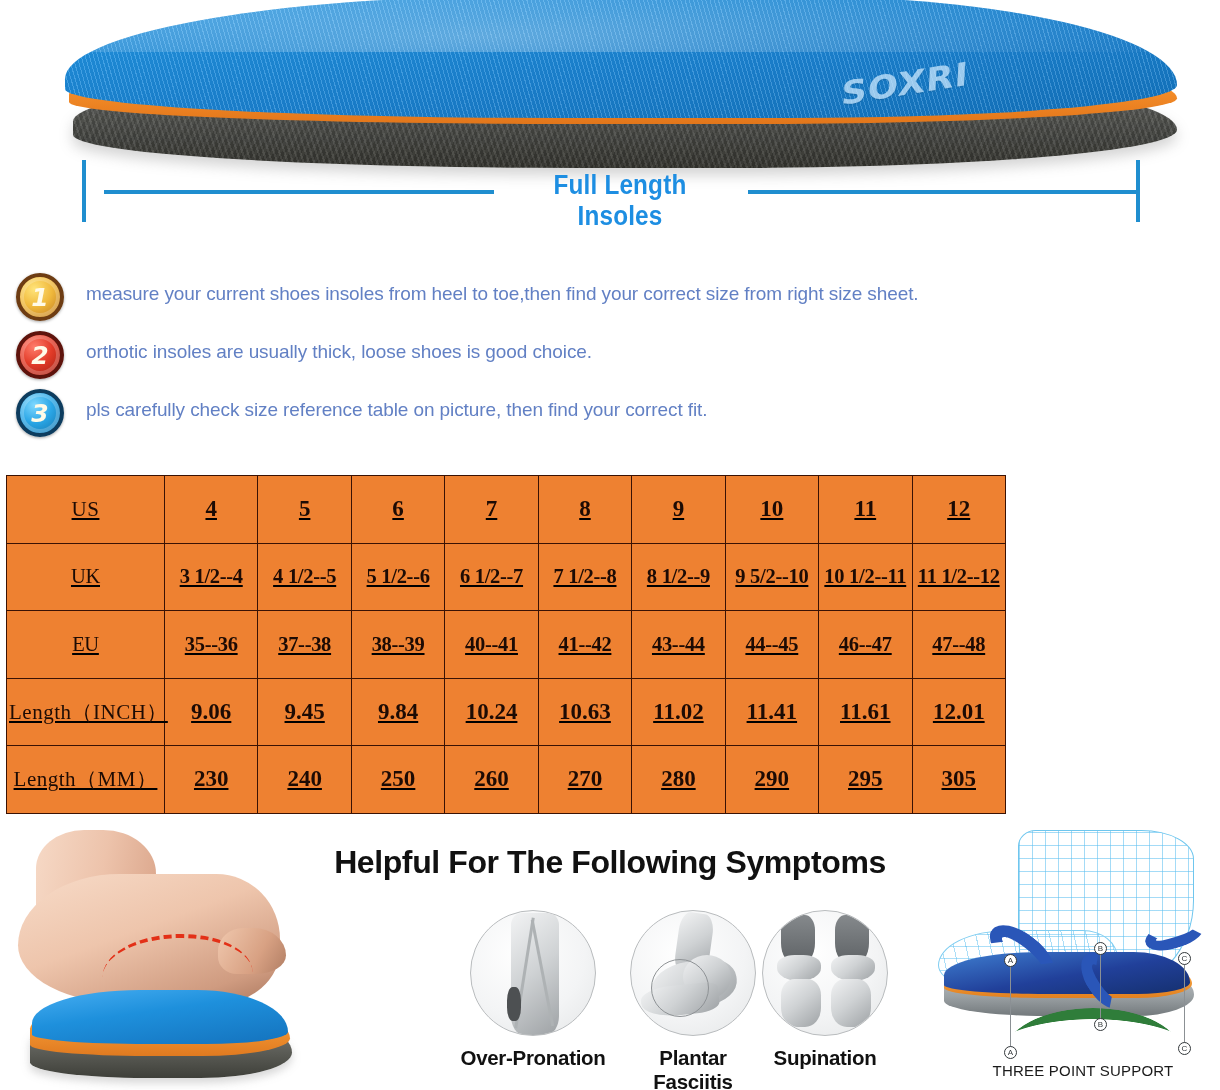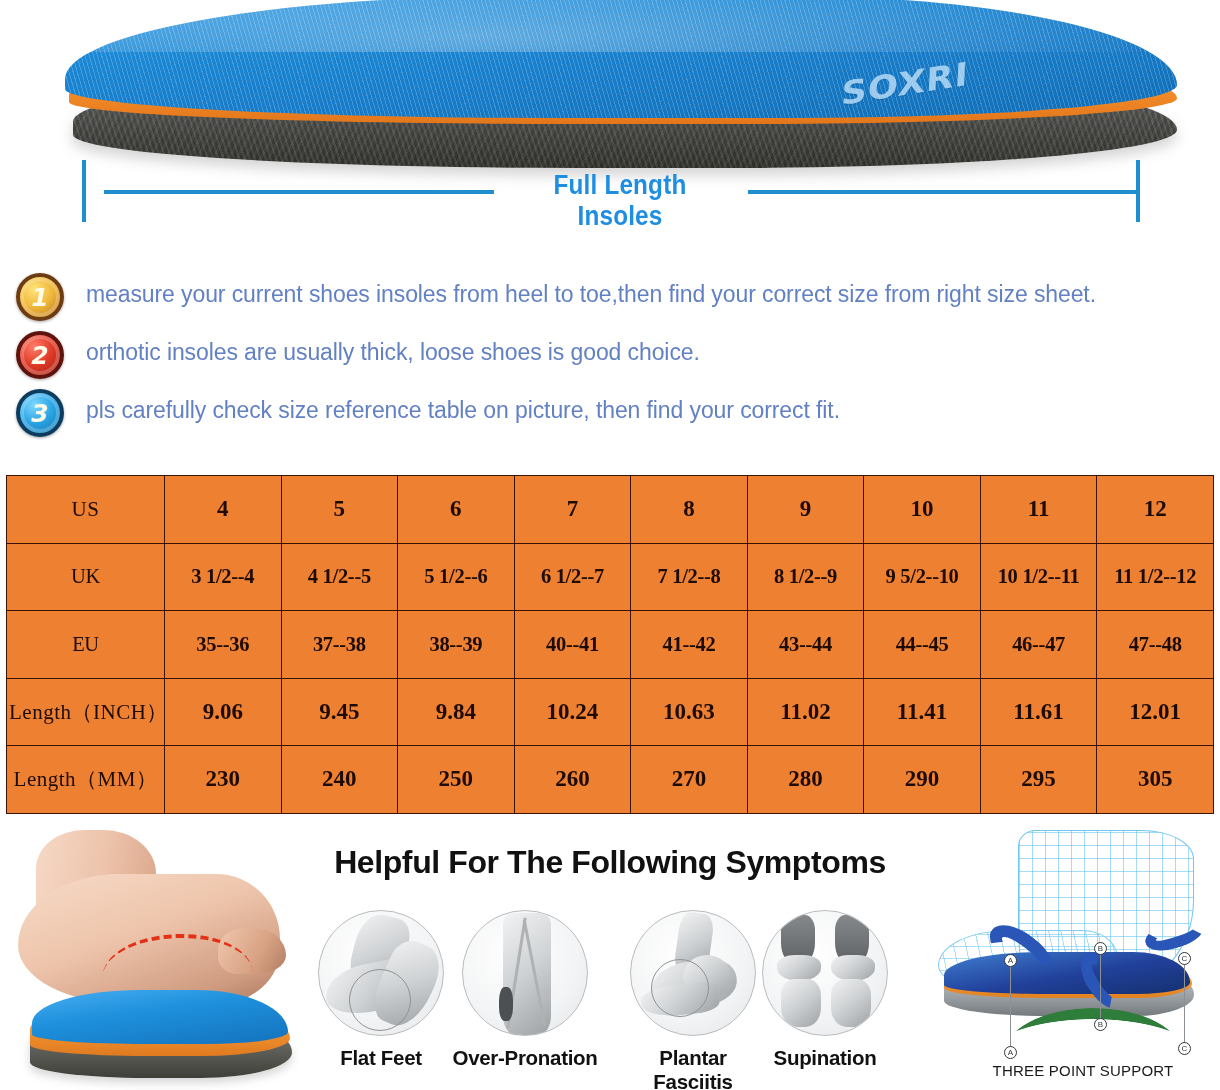--- a/index.html
+++ b/index.html
@@ -86,29 +86,30 @@
     display: flex; align-items: center; justify-content: center;
     font-family: "DejaVu Sans", sans-serif; font-weight: bold; font-size: 25px;
     color: #fffbe8; font-style: italic;
     box-shadow: inset 0 0 0 4px rgba(255,255,255,.22), 0 1px 3px rgba(0,0,0,.35);
   }
   .badge.b1 { background: radial-gradient(circle at 36% 30%, #ffe47a 0%, #f0b93c 46%, #b9731c 100%); border: 4px solid #6d3c13; }
   .badge.b2 { background: radial-gradient(circle at 36% 30%, #ff7d6b 0%, #e23b28 46%, #9c1c10 100%); border: 4px solid #5e130c; }
   .badge.b3 { background: radial-gradient(circle at 36% 30%, #7fd8ff 0%, #2aa6e6 46%, #1372a8 100%); border: 4px solid #0d3c5e; }
   .note-text {
     position: absolute; left: 78px; top: 10px; width: 1120px;
-    color: #6280c4; font-size: 23px; line-height: 34px;
+    color: #6280c4; font-size: 19px; line-height: 34px;
     font-family: "Liberation Sans", sans-serif; letter-spacing: -.1px;
   }
 
   
   .size-table {
-    position: absolute; left: 6px; top: 475px; width: 1208px; height: 338px;
+    position: absolute; left: 6px; top: 475px; width: 1000px; height: 338px;
     border-collapse: collapse; table-layout: fixed;
     background: #4c1d95;
+    text-decoration: underline;
   }
   .size-table td {
     border: 1.5px solid #3a1204;
     background: #ee8131;
     text-align: center; vertical-align: middle;
     color: #1d0b04;
     font-family: "Liberation Serif", serif;
     font-size: 23px; font-weight: bold;
     height: 67.5px; padding: 0 2px;
     white-space: nowrap;
@@ -178,21 +179,21 @@
     position: relative; margin: 0 auto; width: 126px; height: 126px; border-radius: 50%;
     border: 1.5px solid #b9bcbe;
     background: radial-gradient(circle at 40% 34%, #ffffff 0%, #f3f4f5 58%, #e3e5e6 100%);
     overflow: hidden;
   }
   .symp .lbl {
     margin-top: 10px; text-align: center; font-size: 20.5px; font-weight: bold;
     color: #111; font-family: "Liberation Sans", sans-serif; letter-spacing: -.3px;
   }
   .symp.s1 { left: 6px; }
-  .symp.s2 { left: 150px; }
+  .symp.s2 { left: 158px; }
   .symp.s3 { left: 318px; }
   .symp.s4 { left: 450px; }
 
   
   .g { position: absolute; background: linear-gradient(140deg,#f2f3f4 0%, #cfd2d4 48%, #9ea2a5 100%); }
   .s1 .g1 { left: 34px; top: 4px; width: 52px; height: 78px; border-radius: 42% 30% 30% 46% / 42% 26% 48% 40%; transform: rotate(14deg); }
   .s1 .g2 { left: 6px; top: 52px; width: 98px; height: 48px; border-radius: 44% 30% 36% 50% / 58% 48% 42% 46%; transform: rotate(-12deg); }
   .s1 .g3 { left: 62px; top: 30px; width: 52px; height: 86px; border-radius: 38% 42% 46% 34% / 28% 40% 52% 46%; transform: rotate(24deg); }
   .s1 .ring { left: 30px; top: 58px; width: 62px; height: 62px; border-radius: 50%; border: 1.6px solid #8e9295; background: transparent; }
 
@@ -397,29 +398,20 @@
       <div class="art-insole">
         <div class="art-ins-grey"></div>
         <div class="art-ins-orange"></div>
         <div class="art-ins-blue"></div>
       </div>
     </div>
 
     <div class="symp-title">Helpful For The Following Symptoms</div>
 
     <div class="symp-grid">
-      <div class="symp s1">
-        <div class="circ">
-          <div class="g g1"></div>
-            <div class="g g2"></div>
-            <div class="g g3"></div>
-            <div class="g ring"></div>
-        </div>
-        <div class="lbl">Flat Feet</div>
-      </div>
       <div class="symp s2">
         <div class="circ">
           <div class="g g1"></div>
             <div class="g g2"></div>
             <div class="g g3"></div>
             <div class="g g4"></div>
         </div>
         <div class="lbl">Over-Pronation</div>
       </div>
       <div class="symp s3">

